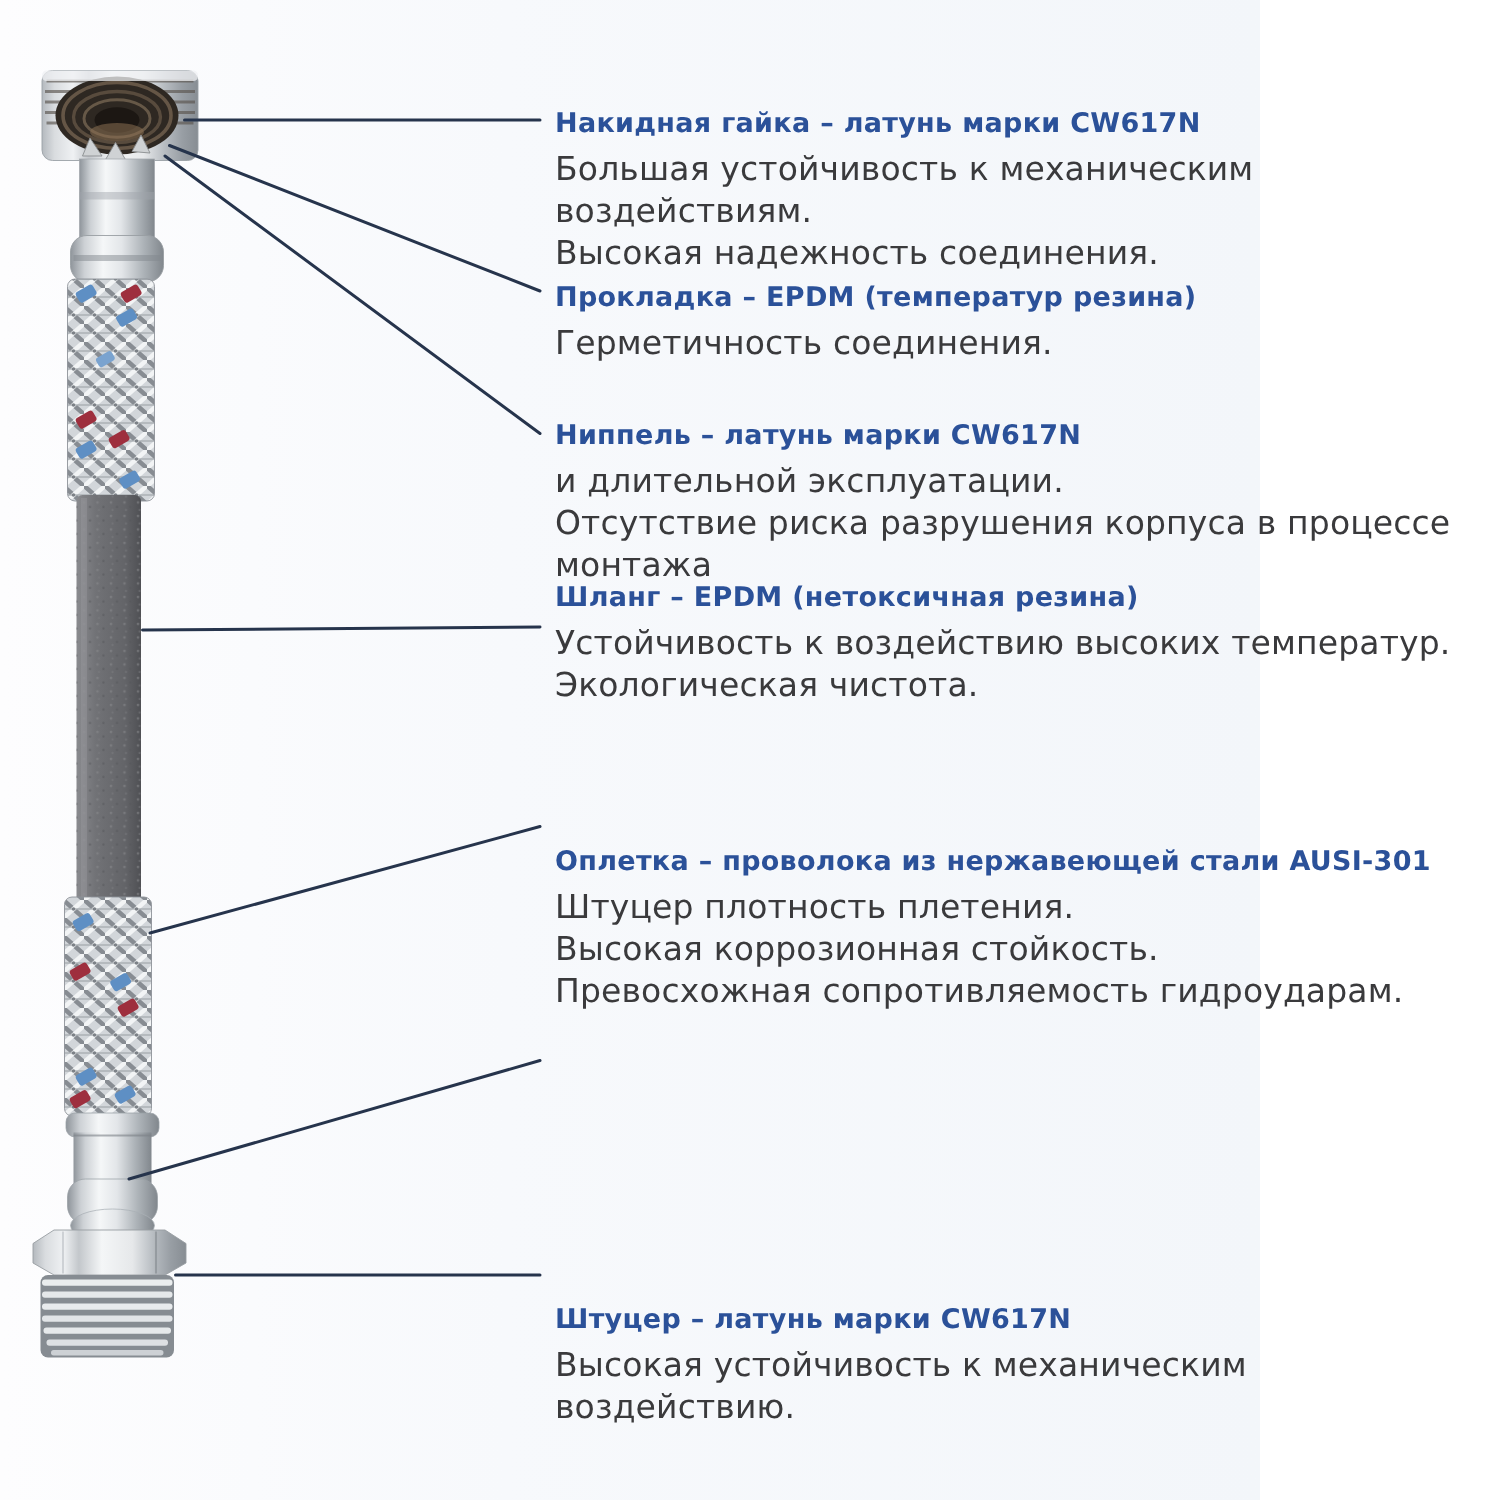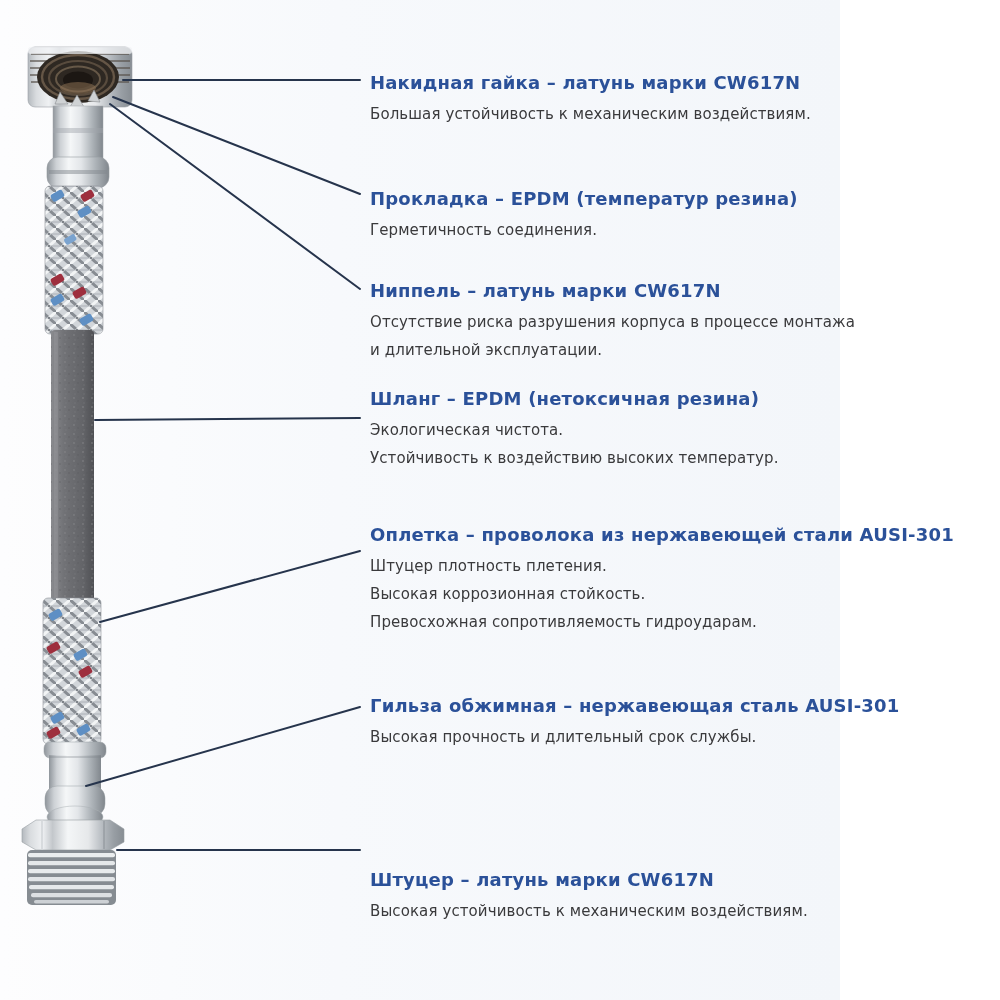--- a/index.html
+++ b/index.html
@@ -12,24 +12,24 @@
     position:relative;width:840px;height:1000px;
     background:linear-gradient(90deg,#fdfdfe 0%,#f7f9fc 40%,#f3f6fa 100%);
   }
   svg.illustration{position:absolute;left:0;top:0;}
   .block{position:absolute;left:370px;width:615px;}
   .block .title{
     font-size:18px;font-weight:bold;color:#2b5199;
     line-height:22px;margin:0 0 6px 0;letter-spacing:.2px;
   }
   .block .line{
-    font-size:15px;color:#3a3a3c;line-height:28px;letter-spacing:.1px;
+    font-size:22px;color:#3a3a3c;line-height:28px;letter-spacing:.1px;
   }
   .b1{top:72px;}  .b2{top:188px;} .b3{top:280px;} .b4{top:388px;}
-  .b5{top:524px;} .b6{top:695px;} .b7{top:839px;margin-top:30px;}
+  .b5{top:564px;} .b6{top:695px;} .b7{top:839px;margin-top:30px;}
 </style>
 </head>
 <body>
 
 <div class="stage">
 
   <svg class="illustration" width="1000" height="1000" viewBox="0 0 1000 1000" aria-hidden="true">
     <defs>
       <linearGradient id="chromeV" x1="0" y1="0" x2="1" y2="0">
         <stop offset="0" stop-color="#8f959b"></stop>
@@ -168,49 +168,46 @@
       <path d="M95,420 L360,418"></path>
       <path d="M100,622 L360,551"></path>
       <path d="M86,786 L360,707"></path>
       <path d="M117,850 L360,850"></path>
     </g>
   </svg>
 
   <div class="block b1">
     <div class="title">Накидная гайка – латунь марки CW617N</div>
     <div class="line">Большая устойчивость к механическим воздействиям.</div>
+    <div class="line">Высокая надежность соединения.</div>
   </div>
 
   <div class="block b2">
     <div class="title">Прокладка – EPDM (температур резина)</div>
     <div class="line">Герметичность соединения.</div>
   </div>
 
   <div class="block b3">
     <div class="title">Ниппель – латунь марки CW617N</div>
+    <div class="line">и длительной эксплуатации.</div>
     <div class="line">Отсутствие риска разрушения корпуса в процессе монтажа</div>
-    <div class="line">и длительной эксплуатации.</div>
   </div>
 
   <div class="block b4">
     <div class="title">Шланг – EPDM (нетоксичная резина)</div>
+    <div class="line">Устойчивость к воздействию высоких температур.</div>
     <div class="line">Экологическая чистота.</div>
-    <div class="line">Устойчивость к воздействию высоких температур.</div>
   </div>
 
   <div class="block b5">
     <div class="title">Оплетка – проволока из нержавеющей стали AUSI-301</div>
     <div class="line">Штуцер плотность плетения.</div>
     <div class="line">Высокая коррозионная стойкость.</div>
     <div class="line">Превосхожная сопротивляемость гидроударам.</div>
   </div>
 
-  <div class="block b6">
-    <div class="title">Гильза обжимная – нержавеющая сталь AUSI-301</div>
-    <div class="line">Высокая прочность и длительный срок службы.</div>
-  </div>
 
   <div class="block b7">
     <div class="title">Штуцер – латунь марки CW617N</div>
-    <div class="line">Высокая устойчивость к механическим воздействиям.</div>
+    <div class="line">Высокая устойчивость к механическим воздействию.</div>
   </div>
 
 </div>
 
 </body></html>

